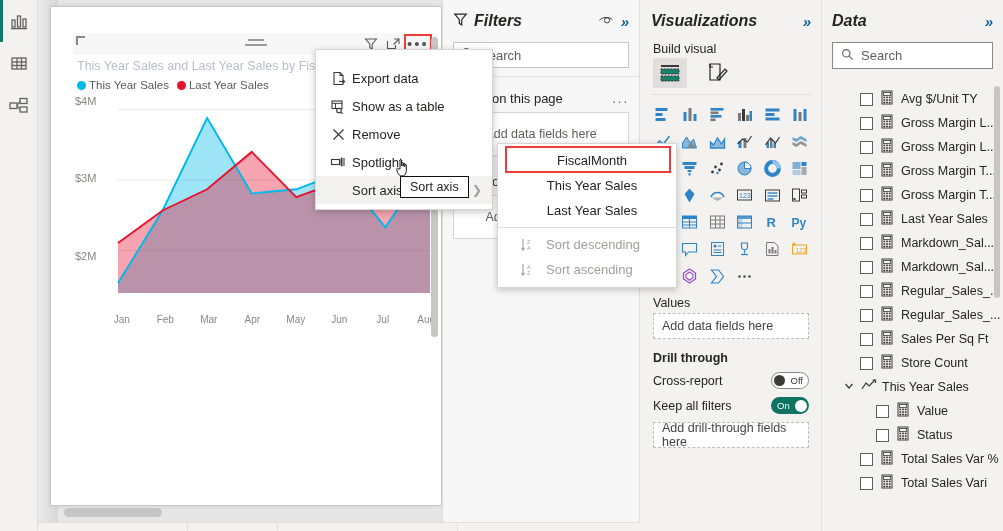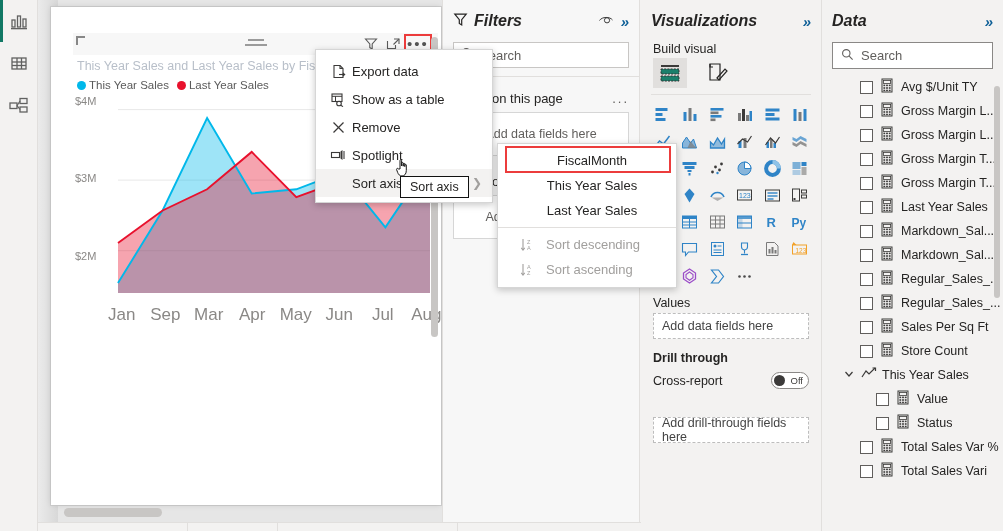--- a/index.html
+++ b/index.html
@@ -83,39 +83,39 @@
   .legend-item { display:flex; align-items:center; gap:3px; font-size: 11.5px; color:#5a5a5a;}
   .legend-dot { width: 9px; height: 9px; border-radius: 50%; display:inline-block; }
 
   .plot { position: relative; margin-top: 4px; height: 230px; }
   .plot svg { display:block; }
   .ylab {
     position: absolute; left: 2px; font-size: 11px; color: #8a8886;
   }
   .xlabels {
     position: absolute; left: 0; right: 0; bottom: 0;
-    display: flex; font-size: 17px; color: #8a8886; margin-top: 7px;
+    display: flex; font-size: 10px; color: #8a8886; margin-top: 7px;
   }
   .xlabels span { flex: 1; text-align: center; }
 
   .hscroll {
     position: absolute; left: 26px; bottom: 14px; width: 98px; height: 9px;
     background: #c8c6c4; border-radius: 5px;
   }
   .canvas-vscroll {
     position: absolute; right: 3px; top: 30px; width: 7px; height: 300px;
     background: #c8c6c4; border-radius: 4px;
   }
 
   
   .ctxmenu {
     position: absolute; left: 315px; top: 49px; width: 178px;
     background: #fff; border: 1px solid #d6d6d6;
     box-shadow: 0 2px 7px rgba(0,0,0,.22); z-index: 60;
-    padding: 7px 0 5px 0;
+    padding: 14px 0 5px 0;
   }
   .ctxitem {
     display: flex; align-items: center; height: 28px; padding: 0 8px;
     font-size: 13px; color: #252423; cursor: default;
   }
   .ctxitem.highlight { background: #f3f2f1; }
   .ctxicon { width: 28px; display:flex; align-items:center; justify-content:center; }
   .ctxlabel { flex: 1; }
   .ctxarrow { color: #a19f9d; font-size: 12px; padding-right: 2px; }
 
@@ -219,21 +219,21 @@
   
   .datapane {
     position: absolute; left: 822px; top: 0; width: 181px; height: 531px;
     background: #f3f2f1;
   }
   .dsearch {
     margin: 0 10px; height: 27px; background:#fff; border:1px solid #8a8886;
     display:flex; align-items:center; padding-left:8px; gap:7px;
     font-size: 13px; color:#605e5c;
   }
-  .dlist { margin-top: 6px; position: relative; }
+  .dlist { margin-top: 18px; position: relative; }
   .drow {
     display:flex; align-items:center; height: 24px; padding-left: 38px; gap: 7px;
     font-size: 12.5px; color:#252423; white-space: nowrap;
   }
   .drow.child { padding-left: 54px; }
   .drow.group { padding-left: 22px; gap: 5px; }
   .cbx {
     width: 13px; height: 13px; border: 1px solid #605e5c; background:#fff;
     flex: none;
   }
@@ -340,21 +340,21 @@
               <line x1="45" y1="155.7" x2="357" y2="155.7" stroke="#e8e8e8" stroke-width="1"></line>
               <line x1="45" y1="85.1" x2="357" y2="85.1" stroke="#e8e8e8" stroke-width="1"></line>
               <line x1="45" y1="14.6" x2="357" y2="14.6" stroke="#e8e8e8" stroke-width="1"></line>
               <polygon points="45,198 45.0,188.1 89.6,115.5 134.1,23.0 178.7,98.5 223.3,94.3 267.9,77.4 312.4,132.4 357.0,66.1 357,198" fill="#01b8ea" fill-opacity="0.38"></polygon>
               <polygon points="45,198 45.0,147.9 89.6,115.5 134.1,94.3 178.7,56.9 223.3,102.1 267.9,85.8 312.4,68.2 357.0,52.7 357,198" fill="#e8112d" fill-opacity="0.38"></polygon>
               <polyline points="45.0,188.1 89.6,115.5 134.1,23.0 178.7,98.5 223.3,94.3 267.9,77.4 312.4,132.4 357.0,66.1" fill="none" stroke="#01b8ea" stroke-width="1.9"></polyline>
               <polyline points="45.0,147.9 89.6,115.5 134.1,94.3 178.7,56.9 223.3,102.1 267.9,85.8 312.4,68.2 357.0,52.7" fill="none" stroke="#e8112d" stroke-width="1.9"></polyline>
             </svg>
           <div class="xlabels" id="xlabels" style="left: 27px; right: -10px;">
               <span>Jan</span>
-              <span>Sep</span>
+              <span>Feb</span>
               <span>Mar</span>
               <span>Apr</span>
               <span>May</span>
               <span>Jun</span>
               <span>Jul</span>
               <span>Aug</span>
             </div>
         </div>
       </div>
 
@@ -722,22 +722,29 @@
 
     <div class="well-label" style="padding-top:12px;font-weight:bold">Drill through</div>
 
     <div class="toggle-row">
       <span class="tlabel">Cross-report</span>
       <span class="tog off">
         <span class="knob"></span>
         <span>Off</span>
       </span>
     </div>
-
-    <div class="well-box" style="margin-top:24px">
+    <div class="toggle-row">
+      <span class="tlabel">Keep all filters</span>
+      <span class="tog on">
+        <span class="knob"></span>
+        <span>On</span>
+      </span>
+    </div>
+
+    <div class="well-box" style="margin-top:4px">
       <span>Add drill-through fields here</span>
     </div>
   </div>
 
   <div class="datapane">
     <div class="pane-head">
       <span class="pane-title">Data</span>
       <span class="spacer"></span>
       <span class="chev">»</span>
     </div>

